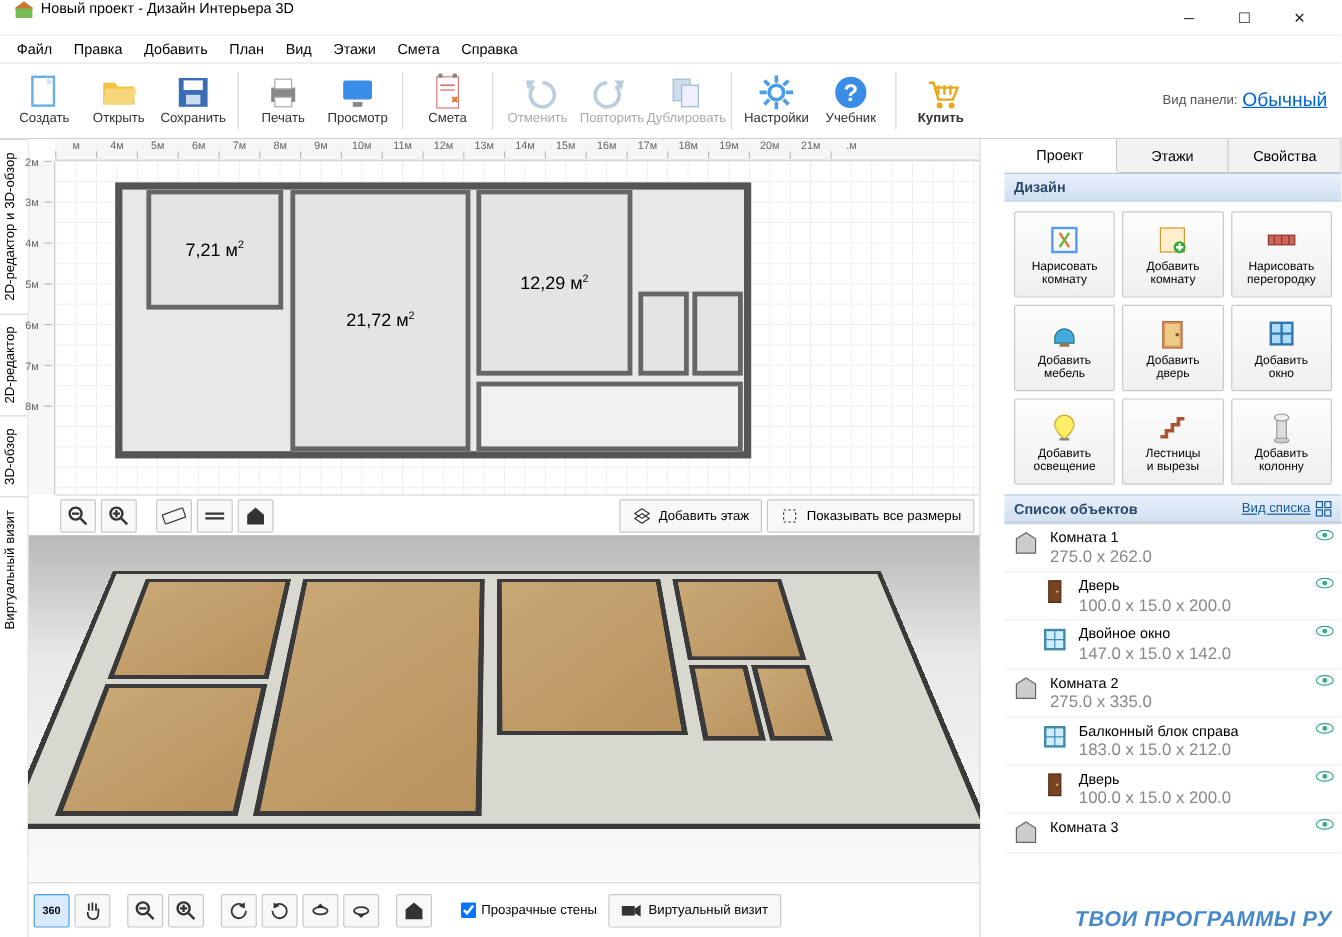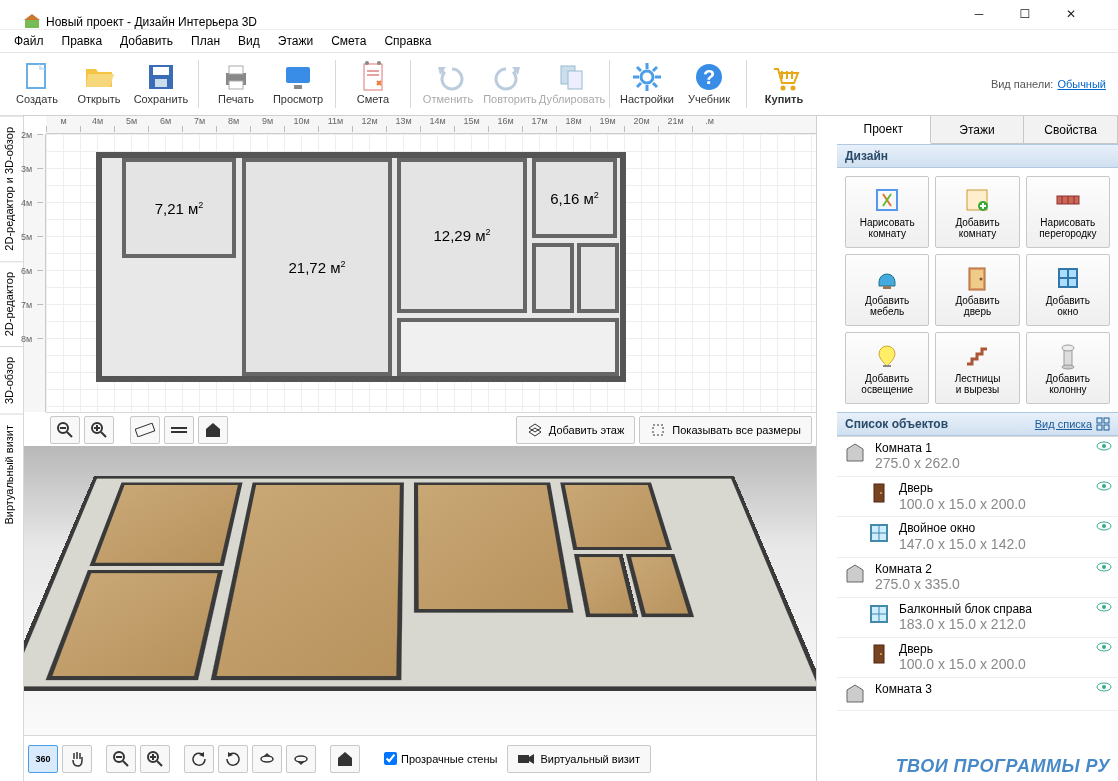--- a/index.html
+++ b/index.html
@@ -1,33 +1,33 @@
 <!DOCTYPE html>
 <html><head>
 <meta charset="utf-8">
 <style>
 * { box-sizing: border-box; margin: 0; padding: 0; font-family: "Segoe UI", Tahoma, sans-serif; }
 body { width: 1118px; height: 781px; background: #fff; font-size: 12px; overflow: hidden; position: relative; }
 
-.titlebar { height: 30px; display: flex; align-items: flex-end; padding: 0 24px; border-bottom: 1px solid #eee; }
+.titlebar { height: 30px; display: flex; align-items: flex-start; padding: 0 12px; border-bottom: 1px solid #eee; }
 .titlebar .app-icon { width: 16px; height: 16px; margin-right: 6px; }
 .titlebar .title { flex: 1; font-size: 12px; }
 .titlebar .win-btn { width: 46px; height: 30px; display: flex; align-items: center; justify-content: center; color: #222; }
 
 .menubar { height: 22px; display: flex; align-items: center; padding: 0 6px; gap: 2px; }
 .menubar .menu-item { padding: 2px 8px; font-size: 12px; }
 
 .toolbar { height: 64px; border-top: 1px solid #e5e5e5; border-bottom: 1px solid #d0d0d0; display: flex; align-items: center; padding: 3px 6px; background: #fff; }
 .toolbar .sep { width: 1px; height: 48px; background: #d8d8d8; margin: 0 6px; }
 .tb-btn { width: 62px; height: 56px; display: flex; flex-direction: column; align-items: center; justify-content: center; gap: 2px; border: 1px solid transparent; border-radius: 2px; cursor: pointer; }
 .tb-btn .icon { width: 32px; height: 28px; display: flex; align-items: center; justify-content: center; }
 .tb-btn .label { font-size: 11px; color: #333; }
 .tb-btn.disabled .label { color: #aaa; }
 .view-panel-lbl { margin-left: auto; font-size: 11px; color: #555; margin-right: 4px; }
-.view-panel-link { font-size: 11px; color: #0066cc; text-decoration: underline; margin-right: 6px; }
+.view-panel-link { font-size: 16px; color: #0066cc; text-decoration: underline; margin-right: 6px; }
 
 .main { display: flex; height: calc(781px - 30px - 22px - 64px); }
 
 .side-tabs { width: 24px; background: #fff; border-right: 1px solid #d8d8d8; display: flex; flex-direction: column; }
 .side-tab { writing-mode: vertical-rl; transform: rotate(180deg); padding: 10px 3px; font-size: 11px; border-bottom: 1px solid #d8d8d8; cursor: pointer; text-align: center; }
 .side-tab.active { background: #fff; }
 
 .canvas-area { flex: 1; display: flex; flex-direction: column; background: #fff; min-width: 0; }
 .top-view { height: 330px; position: relative; background: #fff; }
 .ruler-h { position: absolute; top: 0; left: 22px; right: 0; height: 18px; background: #f6f6f6; border-bottom: 1px solid #ccc; font-size: 9px; color: #666; display: flex; align-items: flex-end; padding-bottom: 1px; }
@@ -287,23 +287,20 @@
         <div class="floorplan">
           <div class="room" style="top:0;left:20px;width:114px;height:100px">
               <span class="room-lbl"><span>7,21 м</span><sup>2</sup></span>
             </div>
           <div class="room" style="top:0;left:140px;width:150px;height:218px">
               <span class="room-lbl"><span>21,72 м</span><sup>2</sup></span>
             </div>
           <div class="room" style="top:0;left:295px;width:130px;height:155px">
               <span class="room-lbl"><span>12,29 м</span><sup>2</sup></span>
             </div>
-          <div class="room" style="top:0;left:430px;width:85px;height:80px">
-              <span class="room-lbl"><span>6,16 м</span><sup>2</sup></span>
-            </div>
           <div class="room" style="top:85px;left:430px;width:42px;height:70px;font-size:0"></div>
           <div class="room" style="top:85px;left:475px;width:42px;height:70px;font-size:0"></div>
           <div class="room" style="top:160px;left:295px;width:222px;height:58px;font-size:0;background:#f0f0f0"></div>
         </div>
       </div>
       <div class="top-toolbar2">
         <div class="mini-btn">
             <svg width="18" height="18" viewBox="0 0 18 18">
               <circle cx="7" cy="7" r="5" fill="none" stroke="#333" stroke-width="2"></circle>
               <line x1="11" y1="11" x2="16" y2="16" stroke="#333" stroke-width="2"></line>

